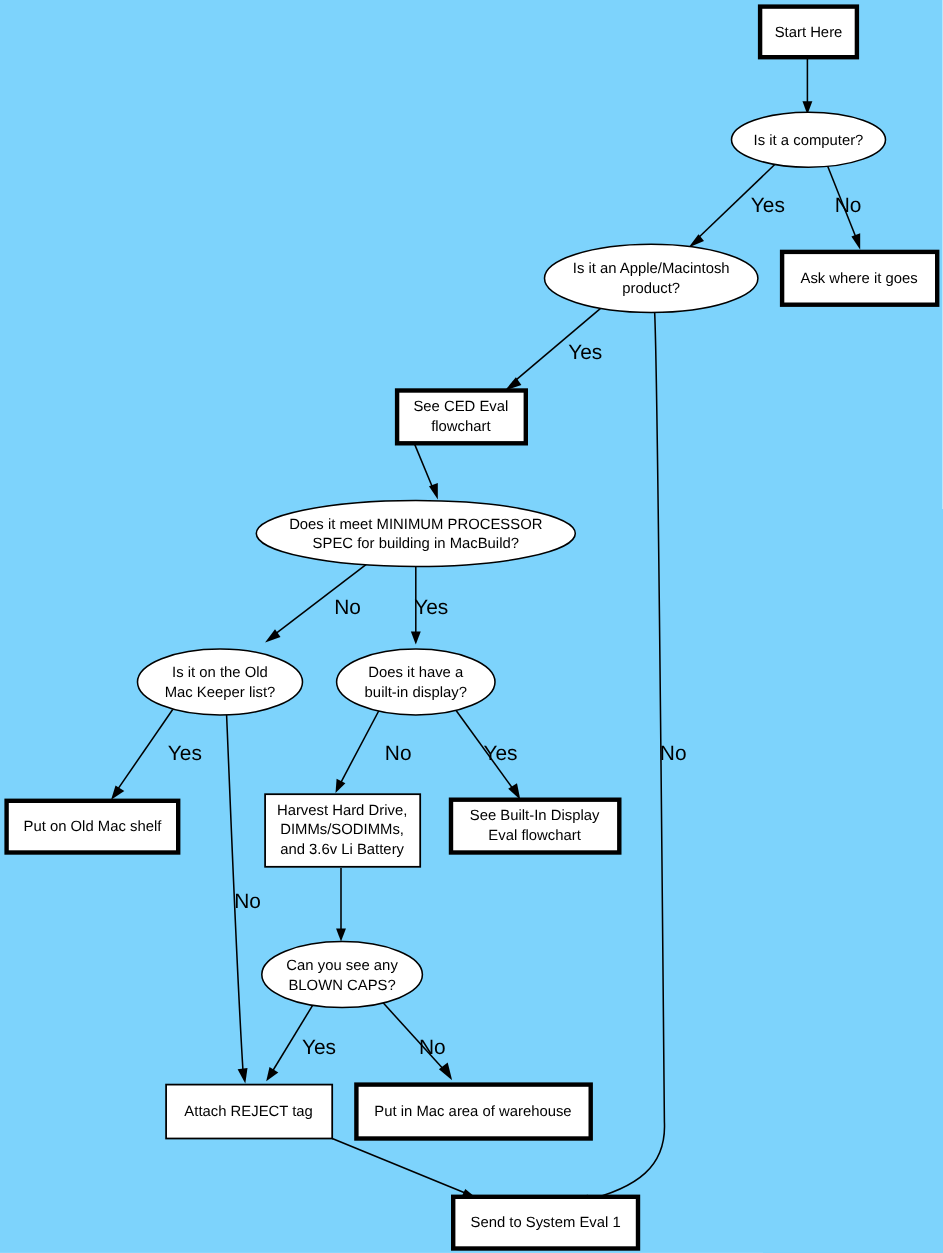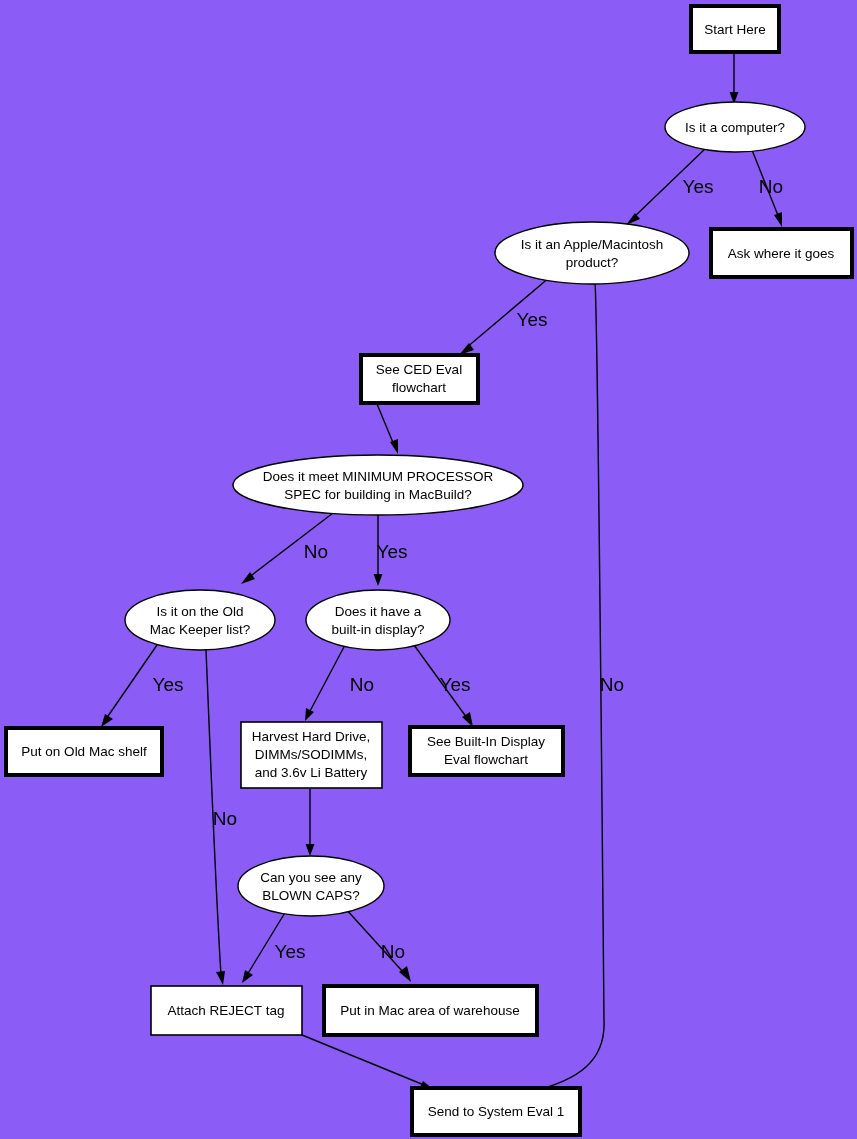--- a/index.html
+++ b/index.html
@@ -4,21 +4,21 @@
 <style>
   html, body {
     margin: 0;
     padding: 0;
     background: #ffffff;
   }
   #flowchart-root {
     position: relative;
     width: 857px;
     height: 1139px;
-    background: #8b5cf6;
+    background: #7dd3fc;
     font-family: "Liberation Sans", sans-serif;
   }
   svg#chart-svg {
     display: block;
     width: 857px;
     height: 1139px;
   }
   .node-box-thick {
     fill: #ffffff;
     stroke: #000000;

